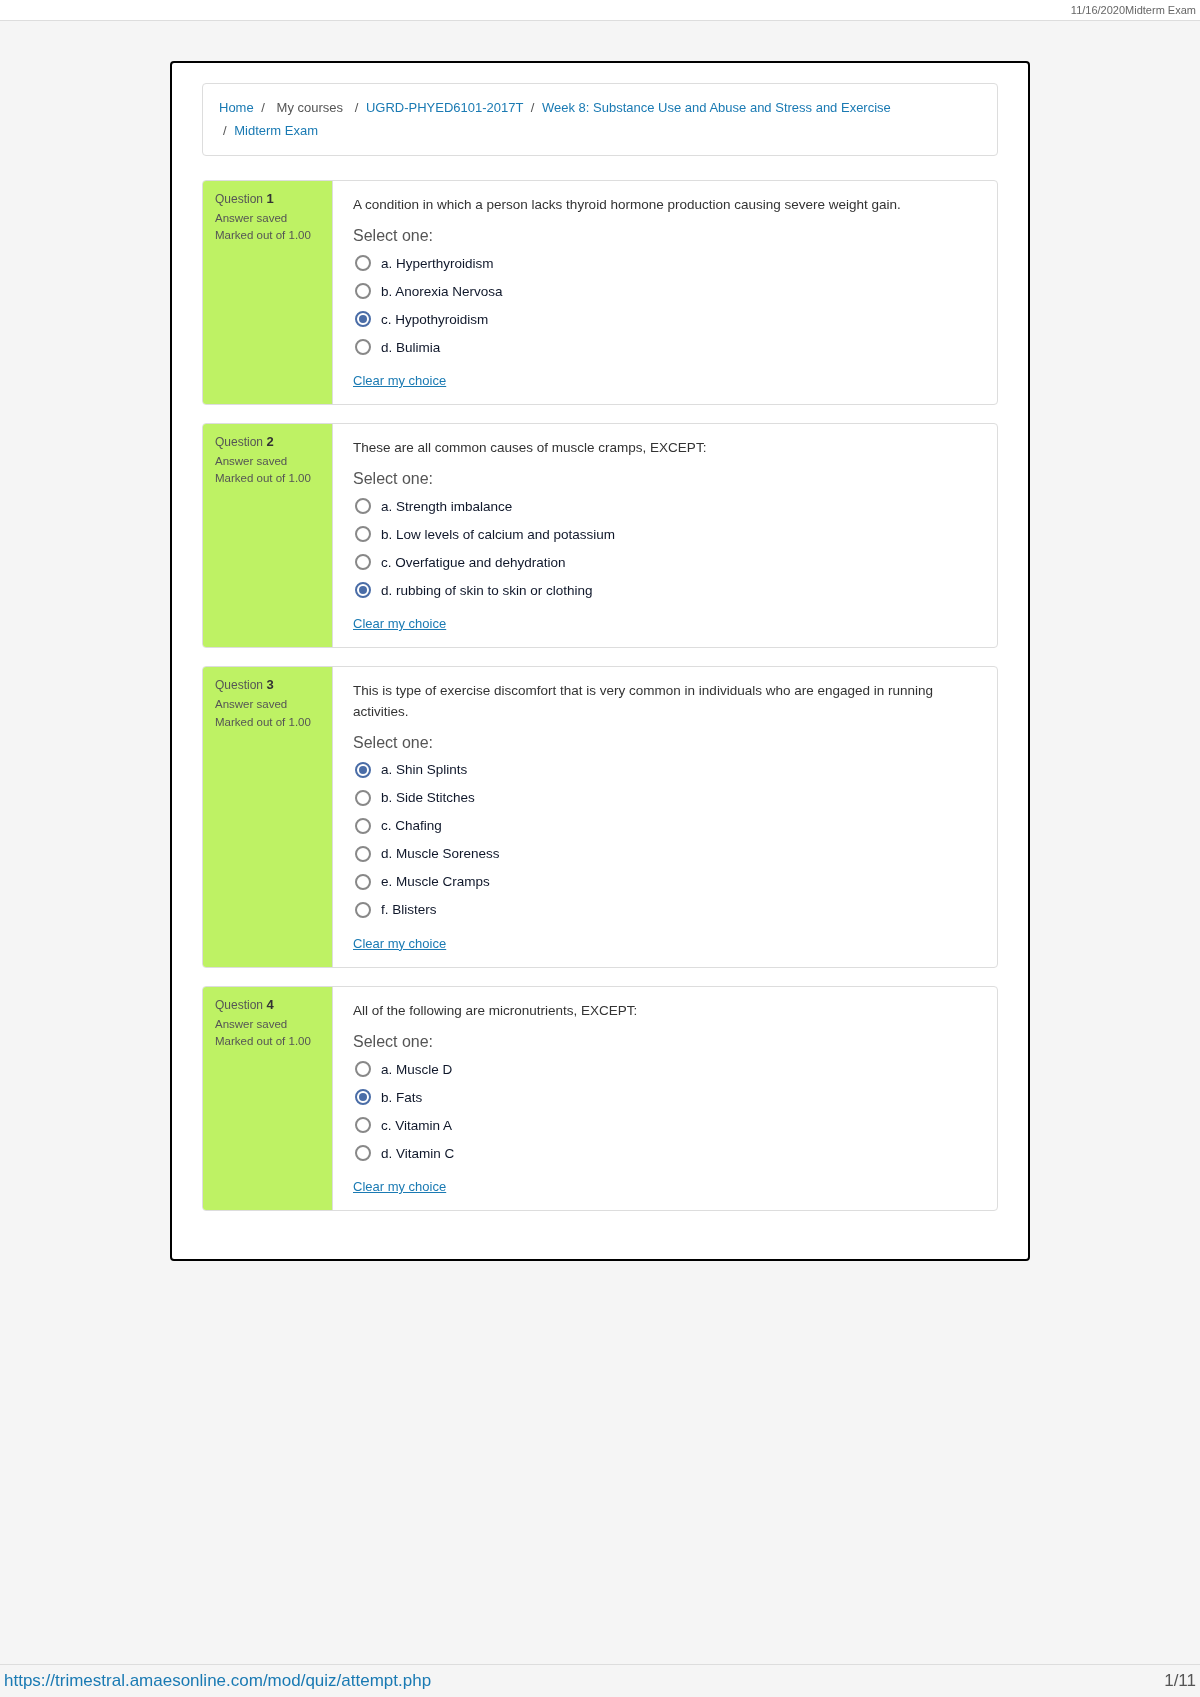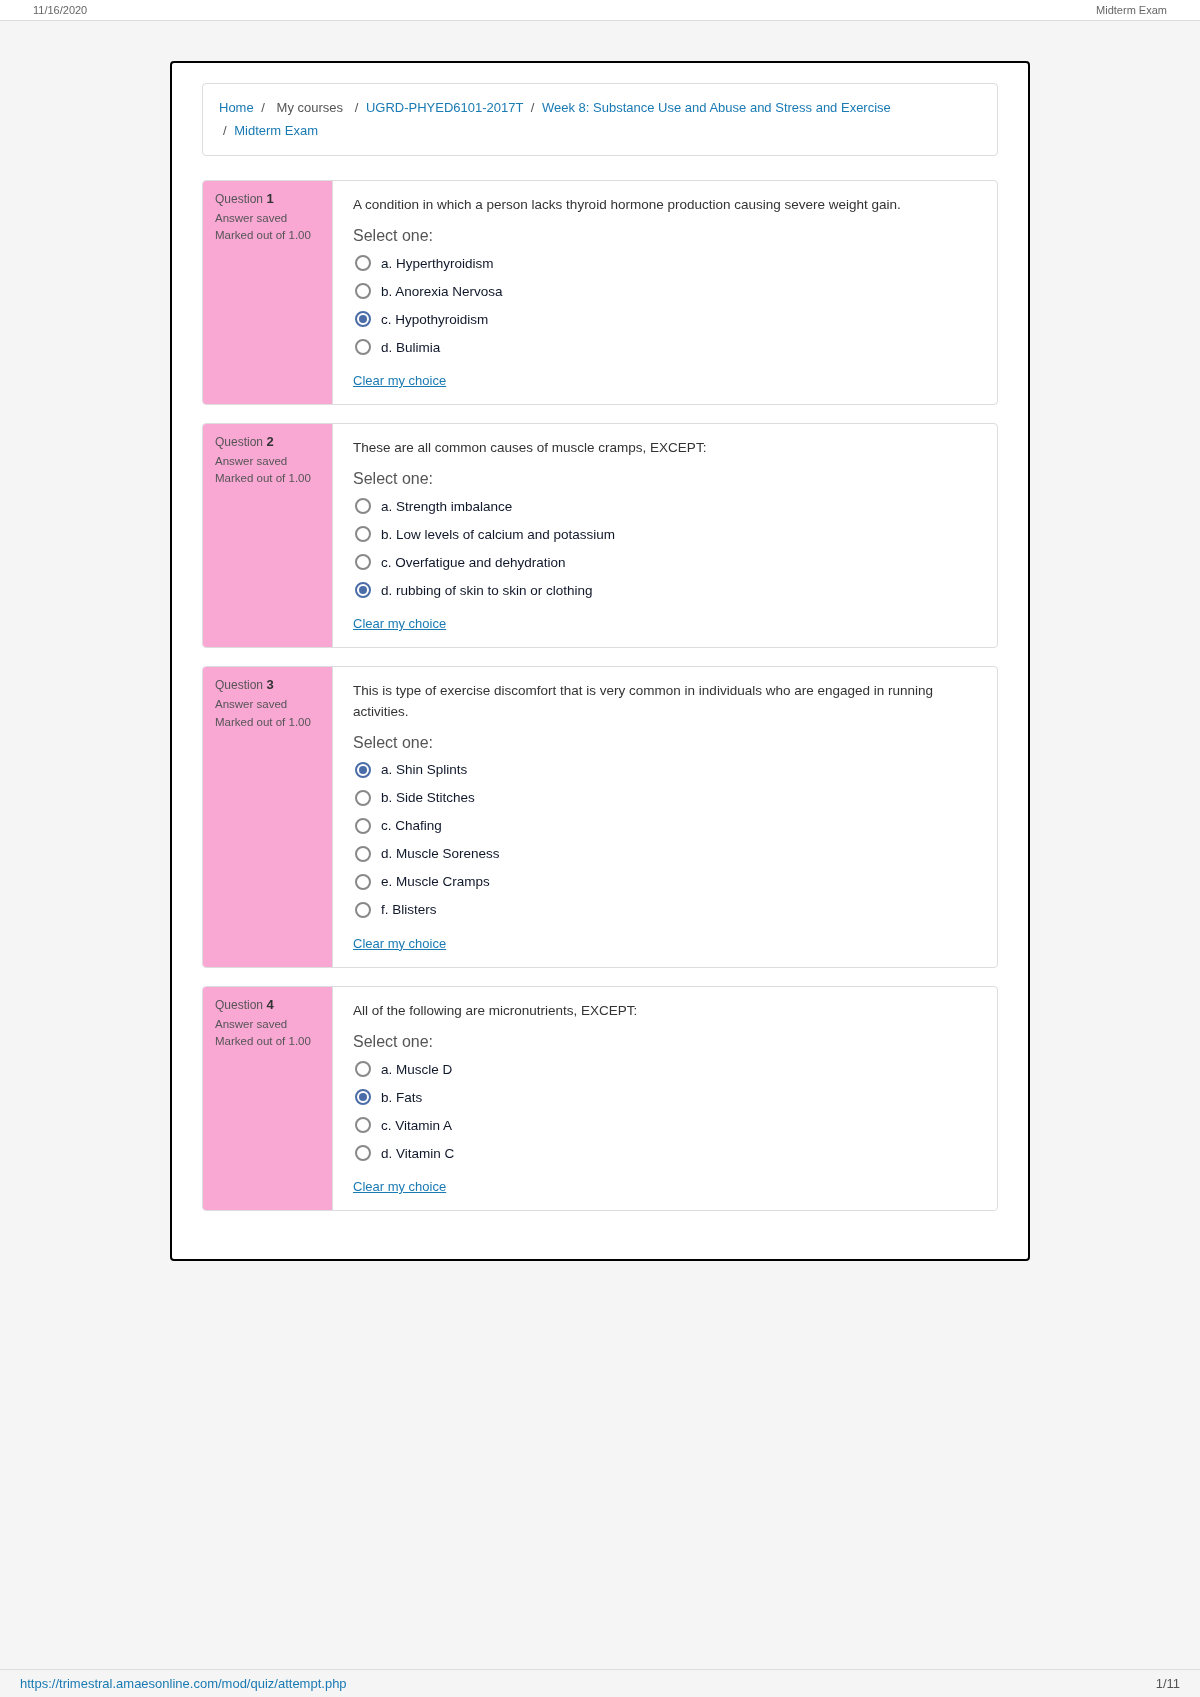--- a/index.html
+++ b/index.html
@@ -5,25 +5,25 @@
     * { box-sizing: border-box; margin: 0; padding: 0; }
     body {
       font-family: Arial, sans-serif;
       font-size: 14px;
       color: #333;
       background: #f5f5f5;
     }
     .top-bar {
       background: #fff;
       border-bottom: 1px solid #ddd;
-      padding: 4px 33px;
+      padding: 4px 4px;
       font-size: 11px;
       color: #666;
       display: flex;
-      justify-content: space-between;
+      justify-content: flex-end;
     }
     .main-wrapper {
       max-width: 860px;
       margin: 40px auto;
       background: #fff;
       border: 2px solid #000000;
       border-radius: 4px;
       padding: 20px 30px 30px;
     }
     .breadcrumb {
@@ -48,21 +48,21 @@
       border-radius: 4px;
       overflow: hidden;
     }
     .question-sidebar {
       width: 130px;
       min-width: 130px;
       border-right: 1px solid #ddd;
       padding: 10px 12px;
       font-size: 12px;
       color: #555;
-      background: #f9a8d4;
+      background: #bef264;
     }
     .question-sidebar .q-label {
       font-size: 12px;
       color: #555;
       margin-bottom: 4px;
     }
     .question-sidebar .q-label strong {
       font-size: 13px;
       color: #333;
     }
@@ -136,22 +136,22 @@
       margin-top: 4px;
       display: inline-block;
     }
     .bottom-bar {
       position: fixed;
       bottom: 0;
       left: 0;
       width: 100%;
       background: #f5f5f5;
       border-top: 1px solid #ddd;
-      padding: 6px 20px;
-      font-size: 13px;
+      padding: 6px 4px;
+      font-size: 17px;
       color: #1a7ab3;
       display: flex;
       justify-content: space-between;
     }
     .page-count {
       color: #555;
     }
   </style>
 </head>
 <body>

